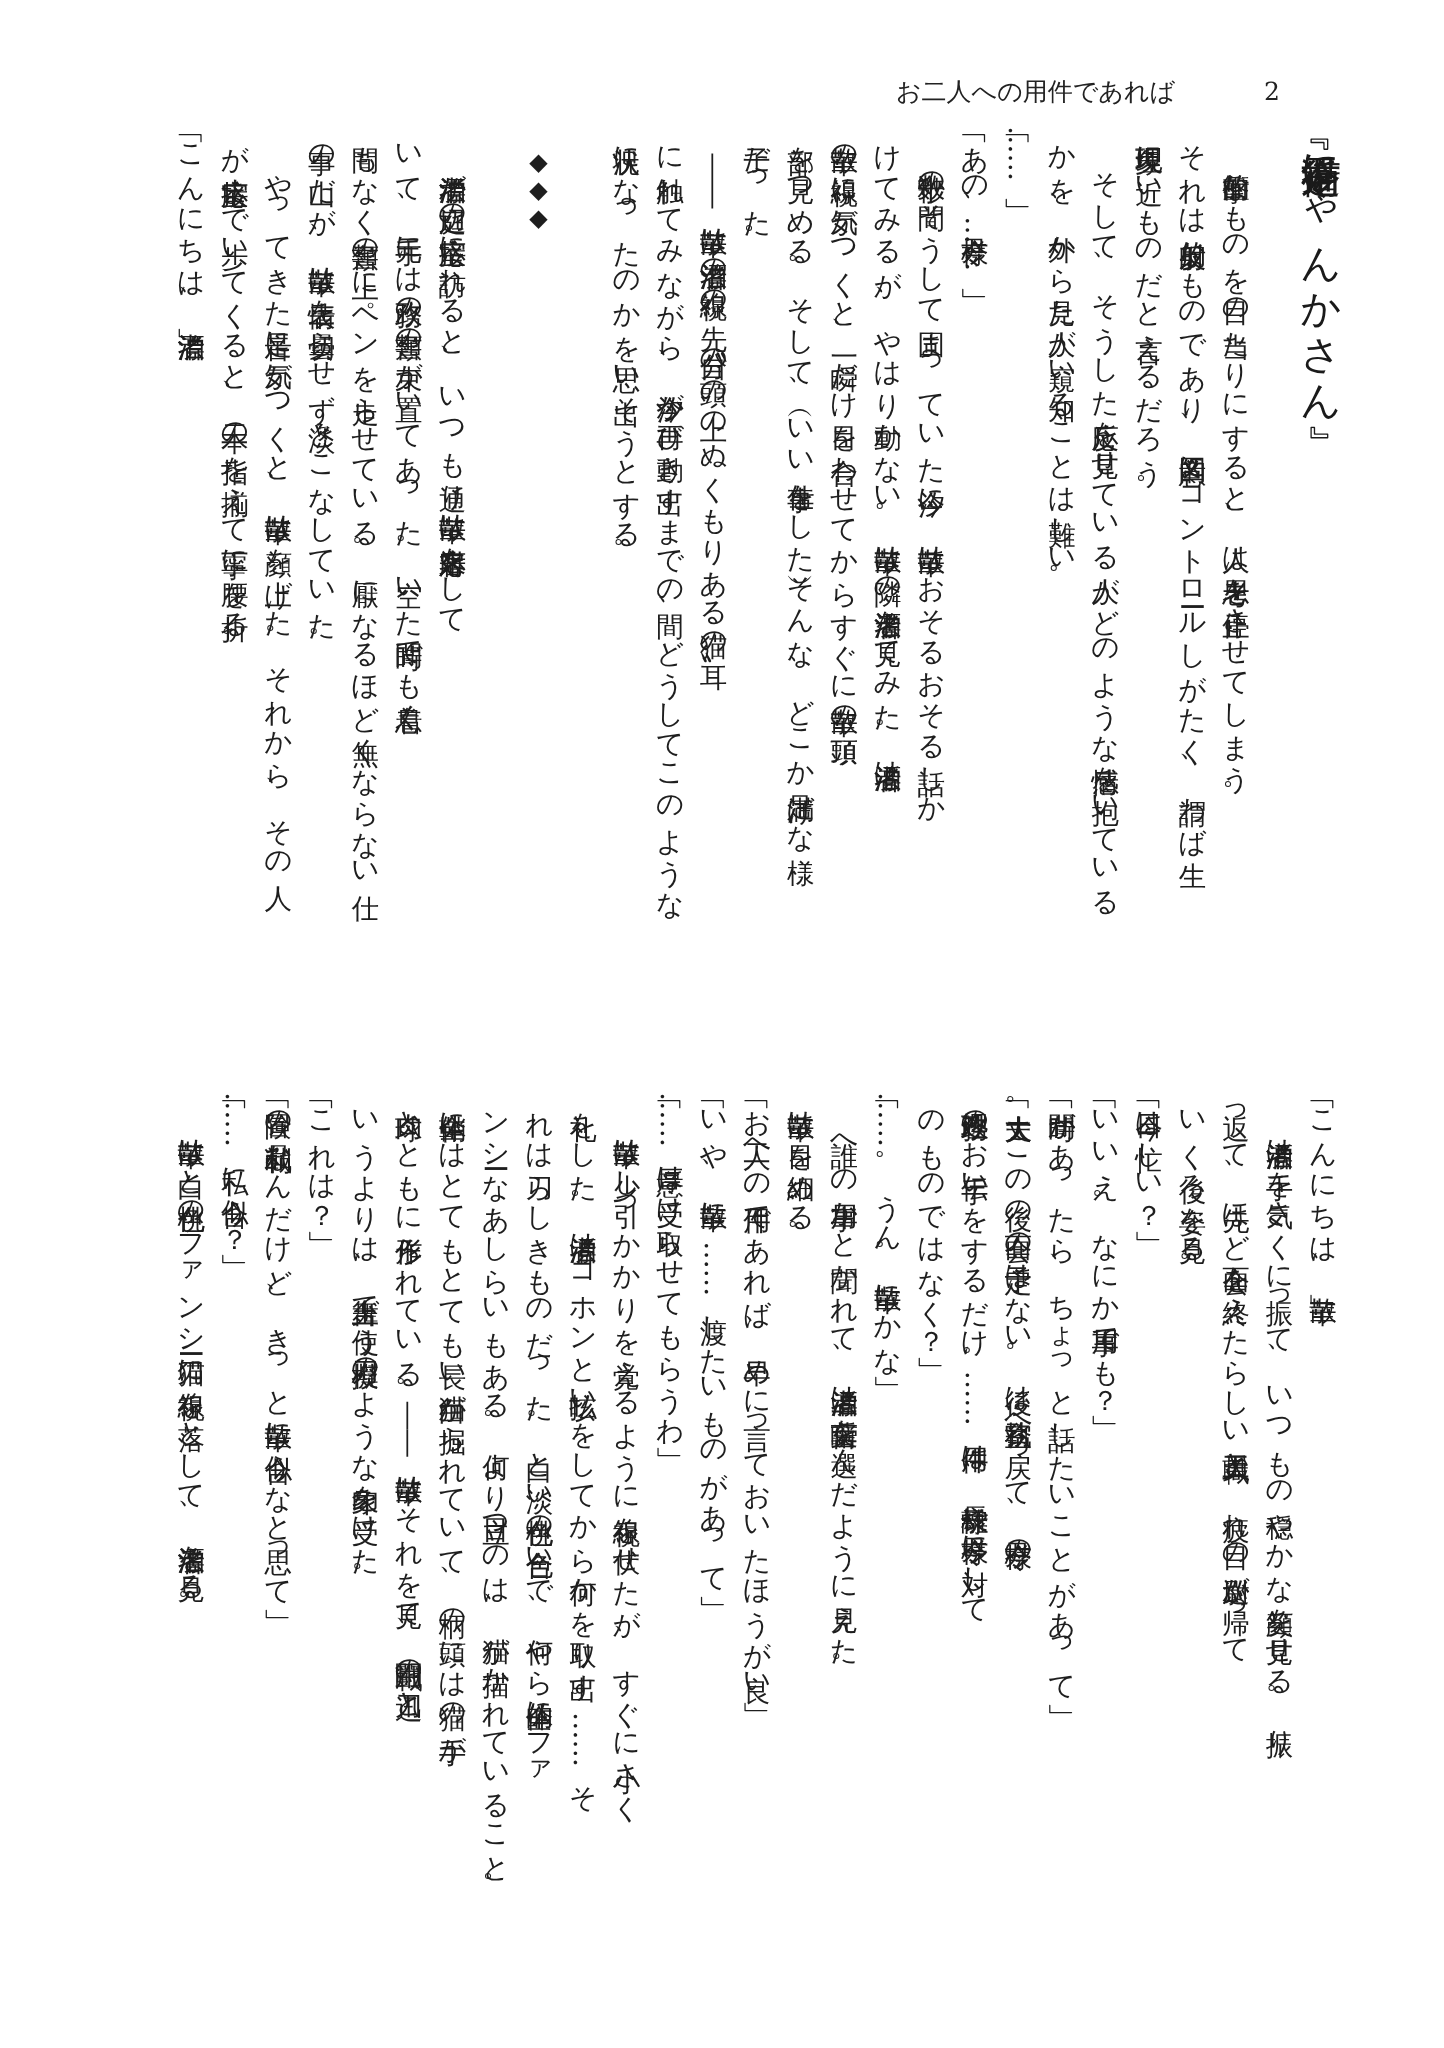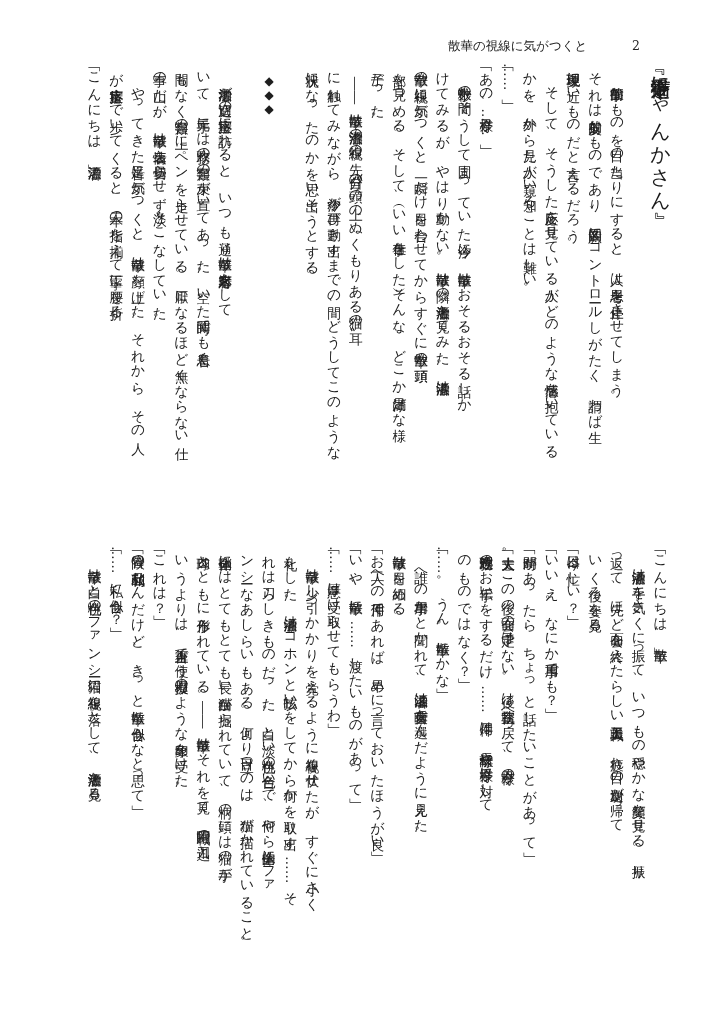--- a/index.html
+++ b/index.html
@@ -71,21 +71,21 @@
       height: 430px;
       letter-spacing: 0;
     }
     .col-blank { }
   </style>
 </head>
 <body>
 
 <div class="page">
 
-  <div class="running-title">散華の視線に気がつくと</div>
+  <div class="running-title">お二人への用件であれば</div>
   <div class="page-number">2</div>
 
   <div class="tier upper">
     <div class="col col-title">『令尹近衛猫にゃんかさん』</div>
     <div class="cols">
         <div class="col col-blank"></div>
         <div class="col col-text">　衝撃的なものを目の当たりにすると、人は思考を停止させてしまう。</div>
         <div class="col col-text">それは反射的なものであり、意図的にコントロールしがたく、謂わば生</div>
         <div class="col col-text">理現象に近いものだと言えるだろう。</div>
         <div class="col col-text">　そして、そうした反応を見せている人がどのような感情を抱いている</div>

